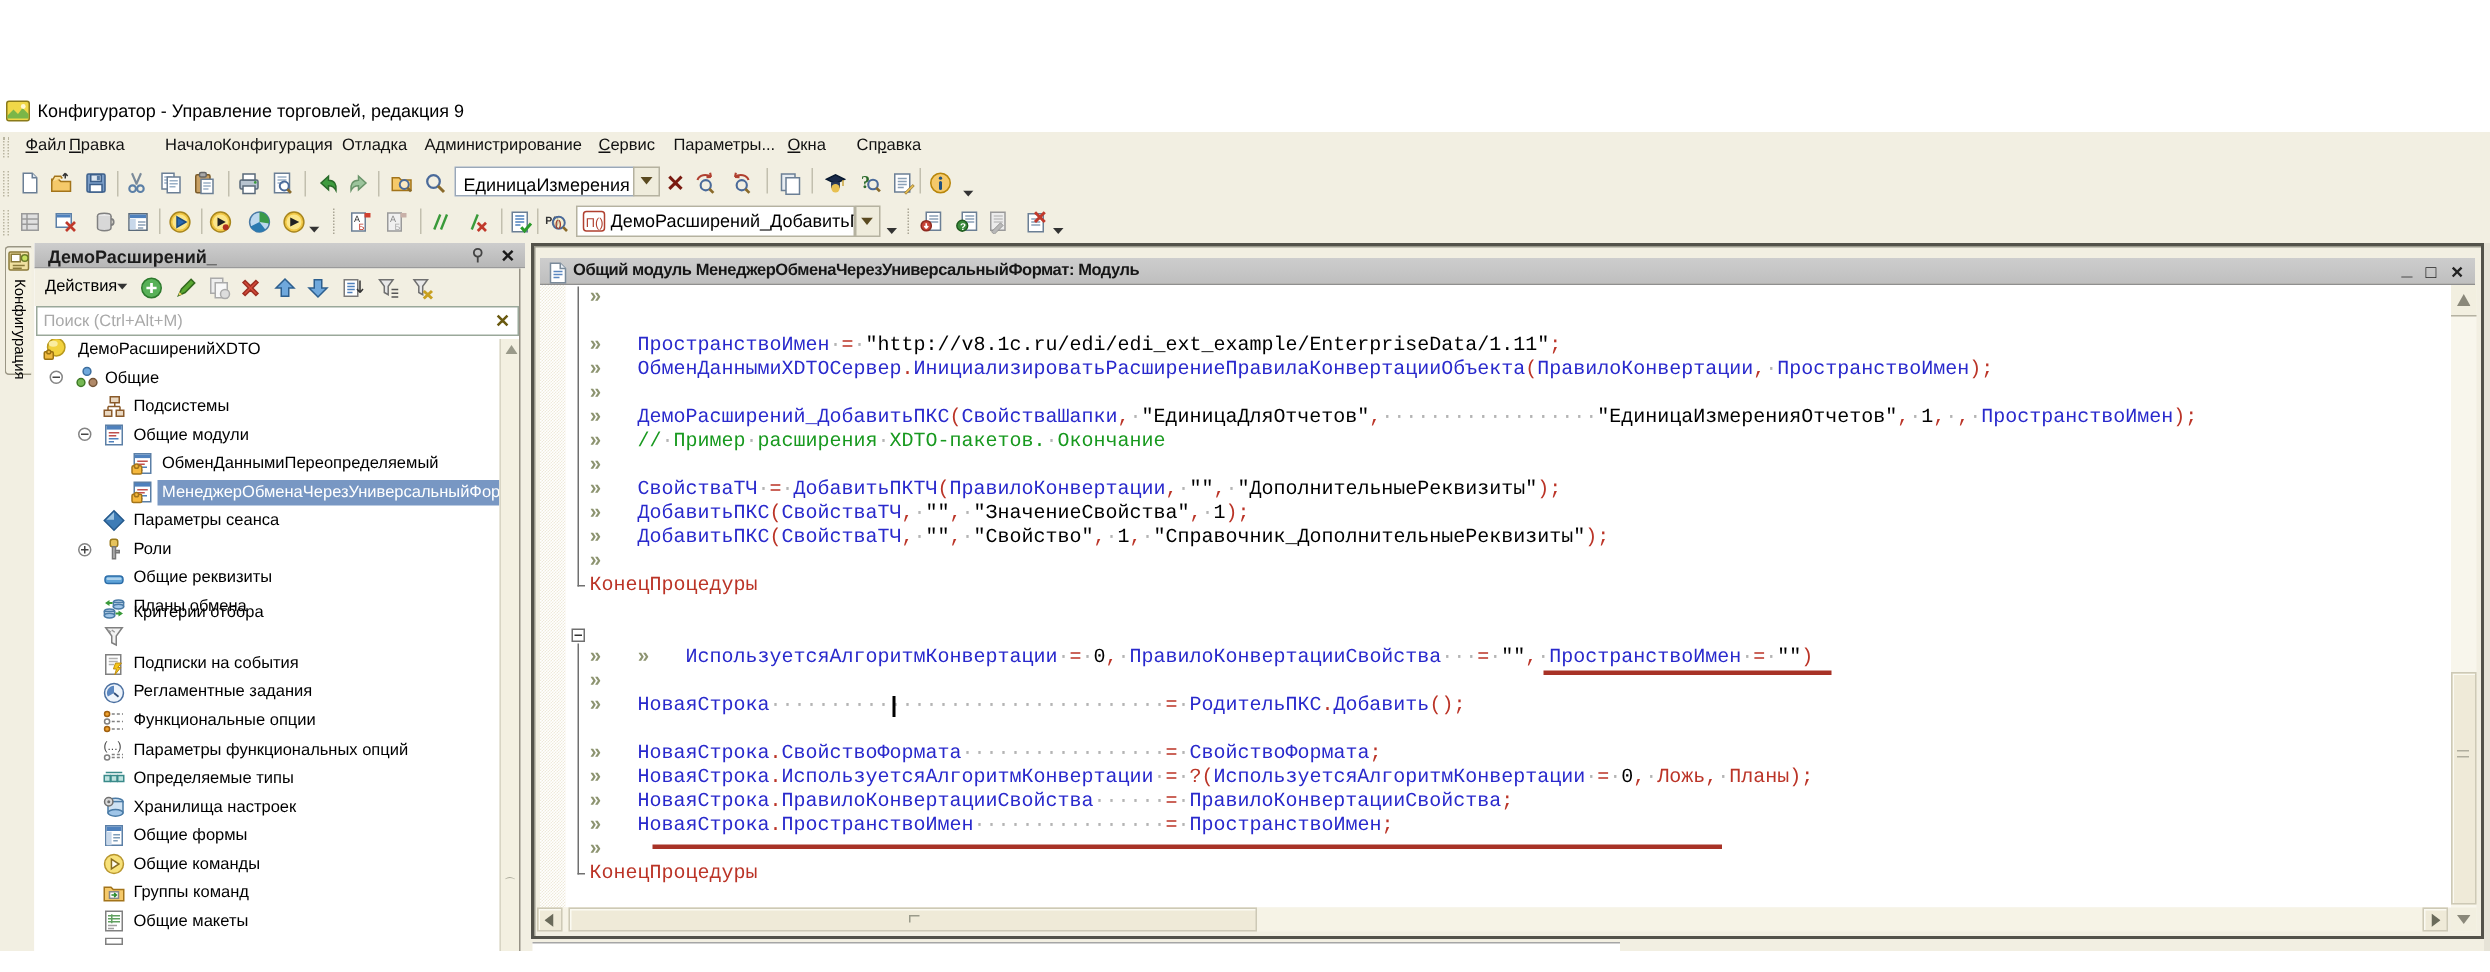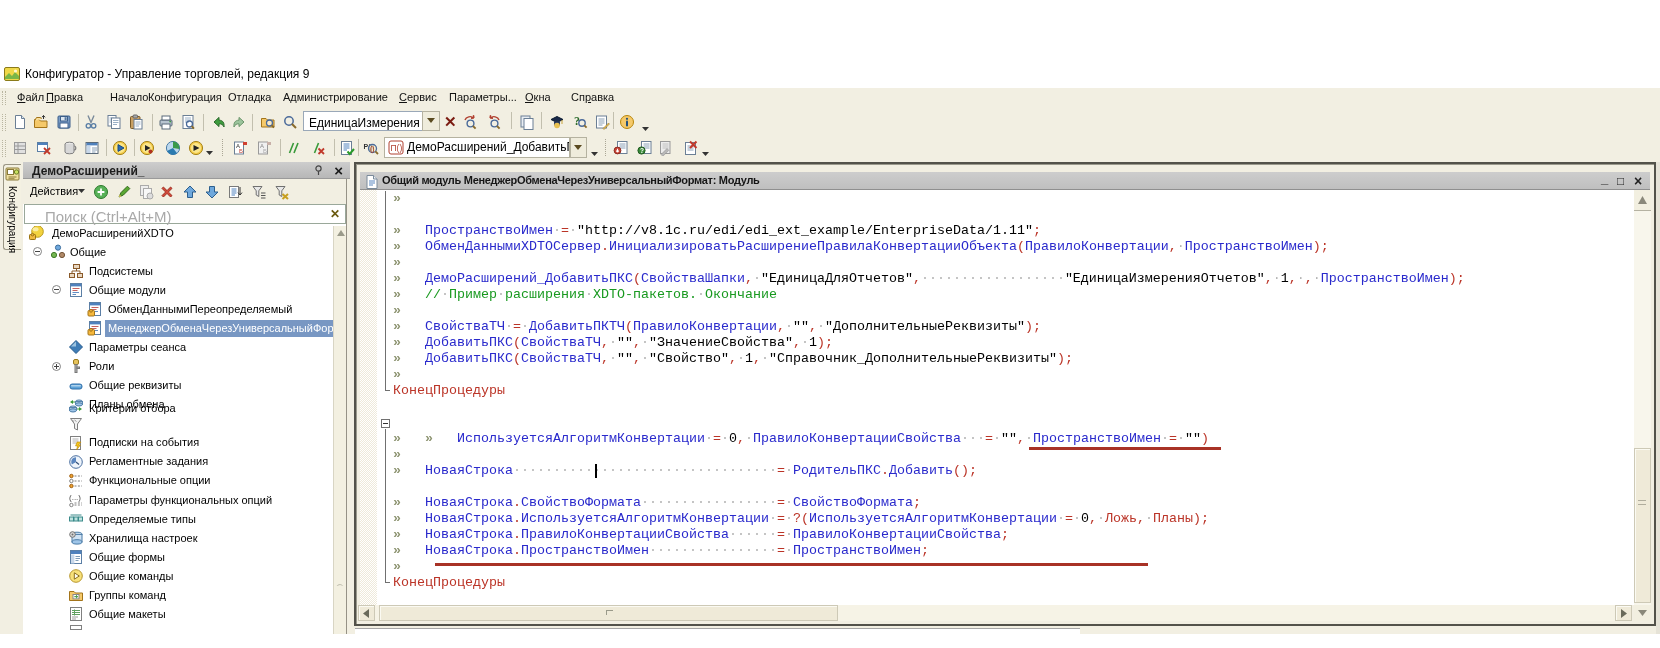--- a/index.html
+++ b/index.html
@@ -469,21 +469,21 @@
           </svg>
         </span>
 <span class="abs" style="left:251px;top:5px;width:16px;height:16px">
           <svg width="16" height="16" viewBox="0 0 16 16">
             <path d="M2 2.5 H11 L7.8 6.8 V12.5 L5.2 11 V6.8 Z" fill="#e8e8e8" stroke="#707070"></path>
             <path d="M8.5 10 L14 15 M14 10 L8.5 15" stroke="#c8a020" stroke-width="2"></path>
           </svg>
         </span>
       </div>
     <div class="abs" id="psearch">
-        <span style="position:absolute;left:20px;top:3px;font-size:15px;color:#a9a9a9">Поиск (Ctrl+Alt+M)</span>
+        <span style="position:absolute;left:4px;top:3px;font-size:11px;color:#a9a9a9">Поиск (Ctrl+Alt+M)</span>
       <span style="position:absolute;right:5px;top:2px;font-size:12px;font-weight:bold;color:#6a5a10">✕</span>
       </div>
     <div class="abs" id="ptree">
         <span class="abs" style="left:5px;top:-1px;width:16px;height:16px">
           <svg width="16" height="16" viewBox="0 0 16 16">
             <circle cx="9.5" cy="6.5" r="5.8" fill="#f2d23e" stroke="#b99a1e"></circle>
             <ellipse cx="7.5" cy="4.2" rx="3" ry="2" fill="#faeda0"></ellipse>
             <rect x="1.5" y="9.5" width="6" height="5" rx="0.8" fill="#efb93f" stroke="#9a7210"></rect>
             <circle cx="4.5" cy="9.6" r="1.3" fill="#efb93f" stroke="#9a7210"></circle>
           </svg>

